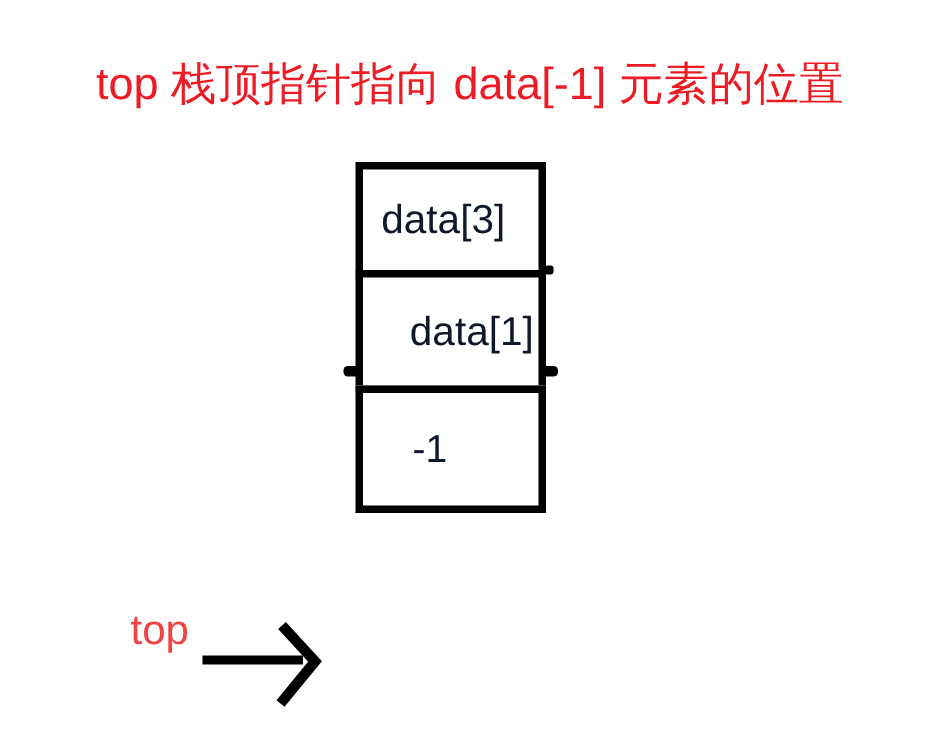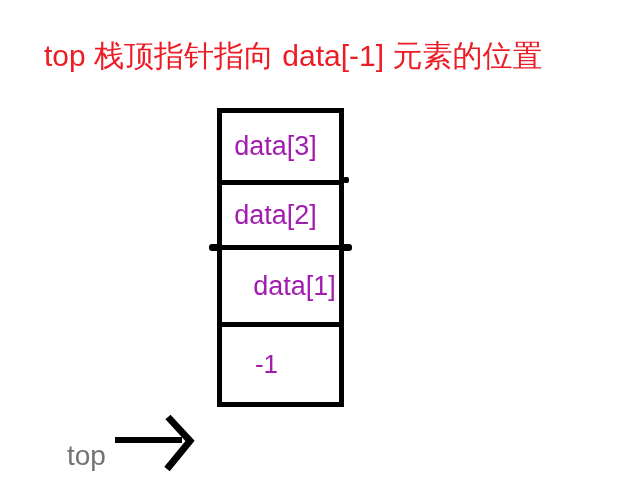--- a/index.html
+++ b/index.html
@@ -11,20 +11,21 @@
     width: 622px;
     height: 499px;
     position: relative;
     overflow: hidden;
     font-family: "Liberation Sans", "DejaVu Sans", sans-serif;
   }
   .canvas {
     position: absolute;
     inset: 0;
     background: #ffffff;
+    margin-left: 20px;
   }
   .title {
     position: absolute;
     left: 44px;
     top: 36px;
     font-size: 30px;
     color: #ed1c24;
     white-space: nowrap;
   }
   .stack {
@@ -36,21 +37,21 @@
   .cell {
     box-sizing: border-box;
     border: 5px solid #000000;
     background: #ffffff;
     display: flex;
     align-items: center;
     justify-content: center;
   }
   .cell + .cell { margin-top: -5px; }
   .cell-label {
-    color: #a21caf;
+    color: #0f172a;
     font-size: 27px;
     transform: translateX(-5px);
     white-space: nowrap;
     text-align: right;
   }
   .c0 { height: 77px; }
   .c1 { height: 70px; }
   .c2 { height: 82px; padding-left: 38px; }
   .c3 { height: 78px; }
   .c4 { height: 85px; }
@@ -59,44 +60,41 @@
     position: absolute;
     background: #000000;
     border-radius: 3px;
   }
   .nub-left  { left: 209px; top: 244px; width: 11px; height: 7px; }
   .nub-right { left: 341px; top: 244px; width: 11px; height: 7px; }
   .nub-right-sm { left: 343px; top: 177px; width: 6px; height: 6px; border-radius: 2px; }
   .pointer-label {
     position: absolute;
     left: 67px;
-    top: 440px;
+    top: 404px;
     font-size: 28px;
-    color: #737373;
+    color: #ef4444;
     white-space: nowrap;
   }
   .arrow-svg {
     position: absolute;
     left: 112px;
     top: 412px;
   }
 </style>
 </head>
 <body>
 
 <div class="canvas">
 
   <div class="title">top 栈顶指针指向 data[-1] 元素的位置</div>
 
   <div class="stack">
     <div class="cell c0">
       <span class="cell-label">data[3]</span>
-    </div>
-    <div class="cell c1">
-      <span class="cell-label">data[2]</span>
     </div>
     <div class="cell c2">
       <span class="cell-label">data[1]</span>
     </div>
     <div class="cell c4">
       <span class="cell-label">-1</span>
     </div>
   </div>
 
   <div class="nub nub-left"></div>

